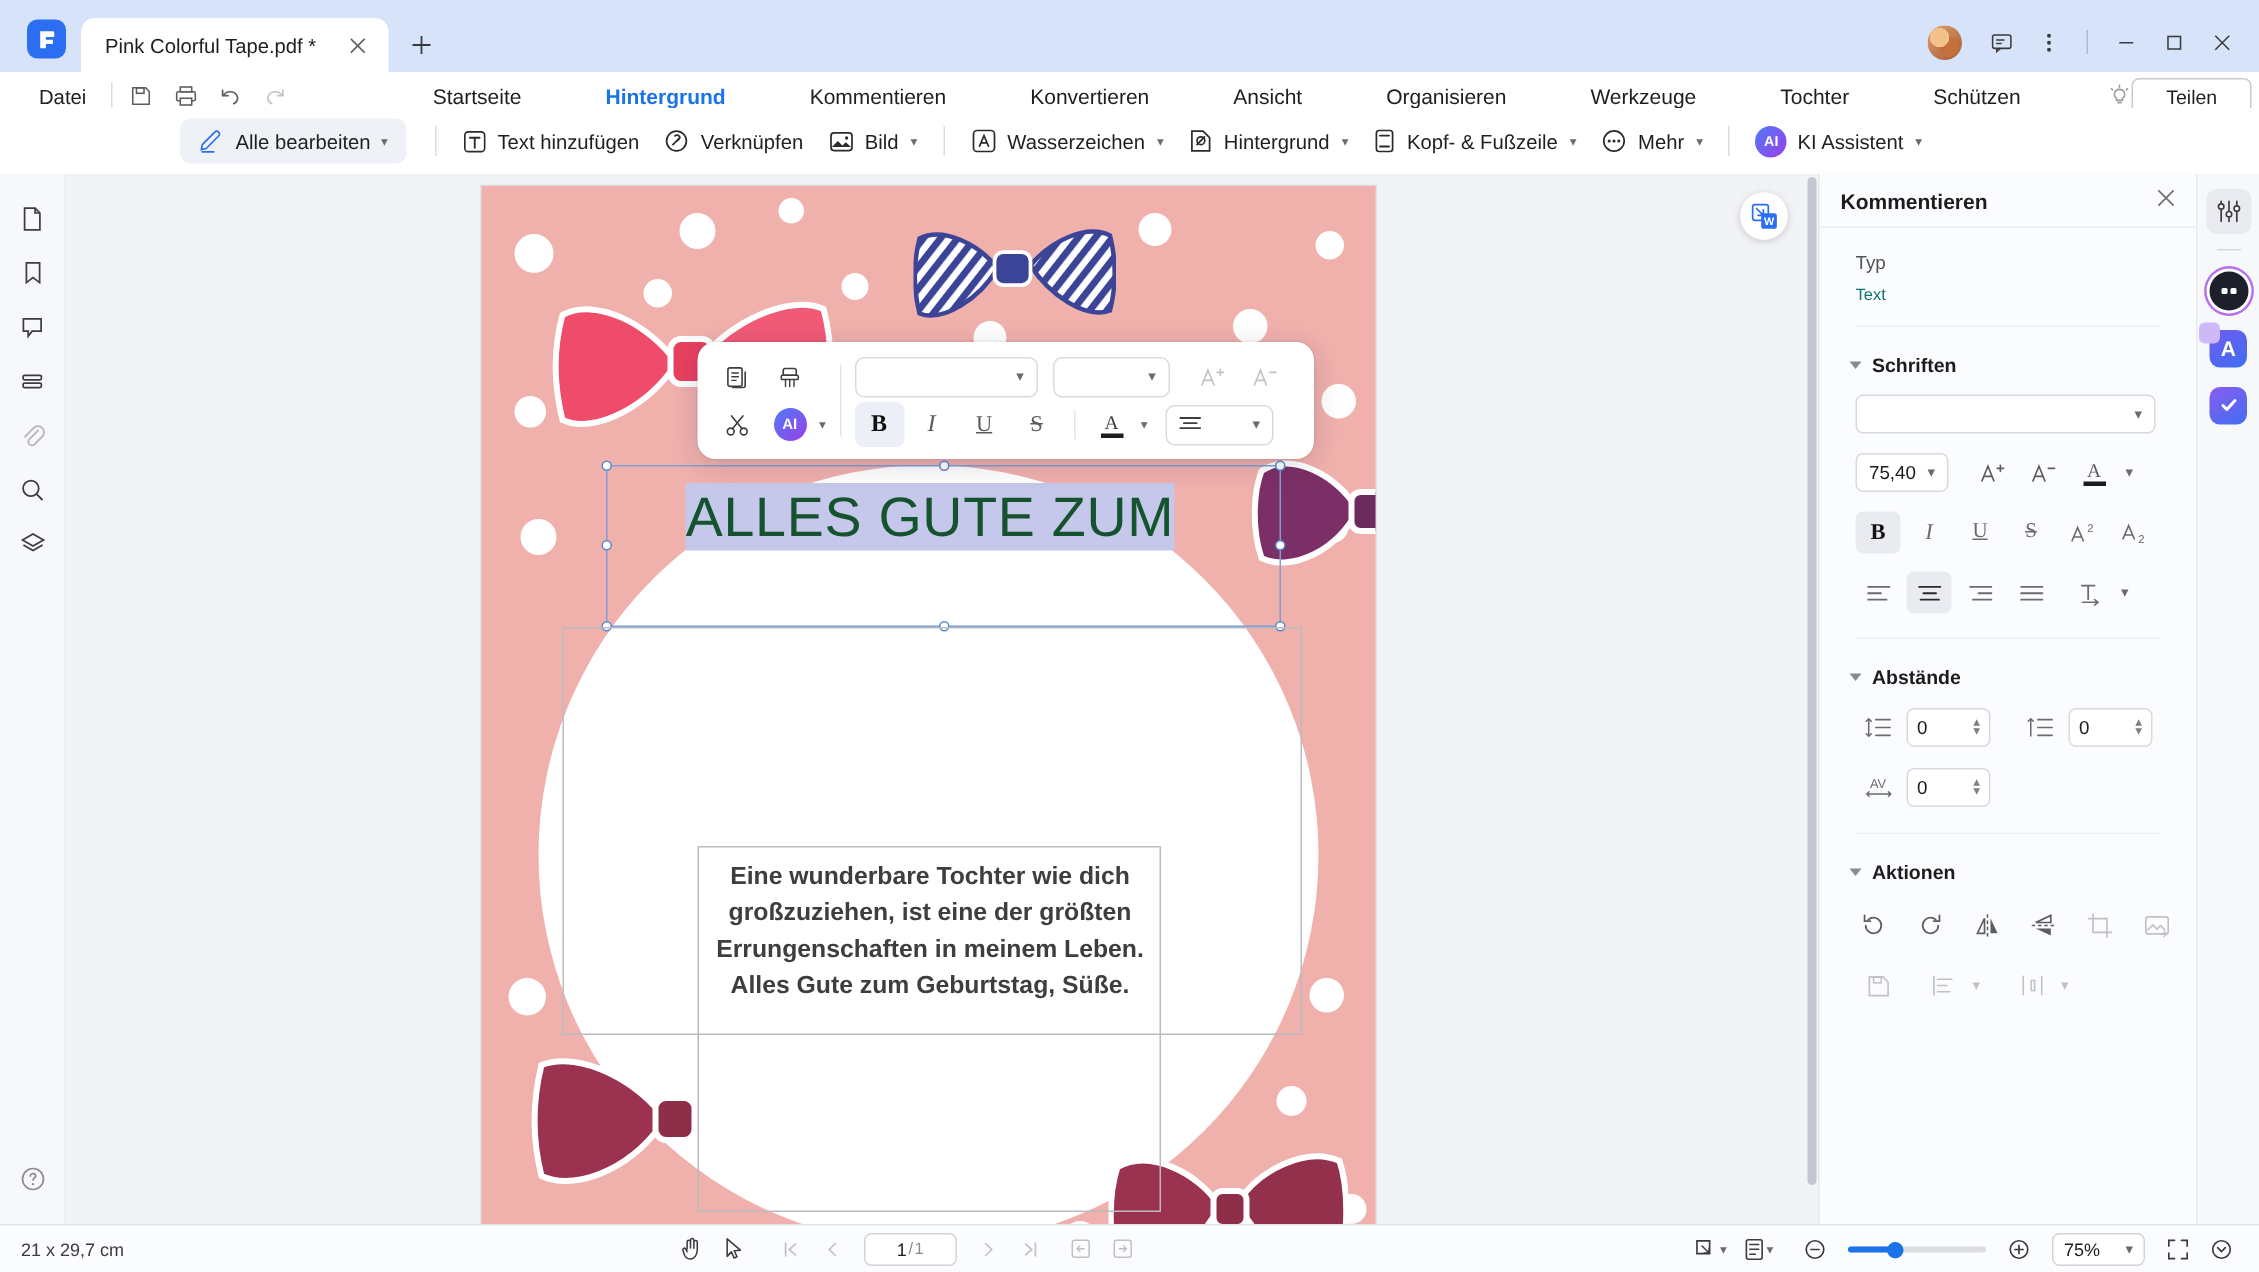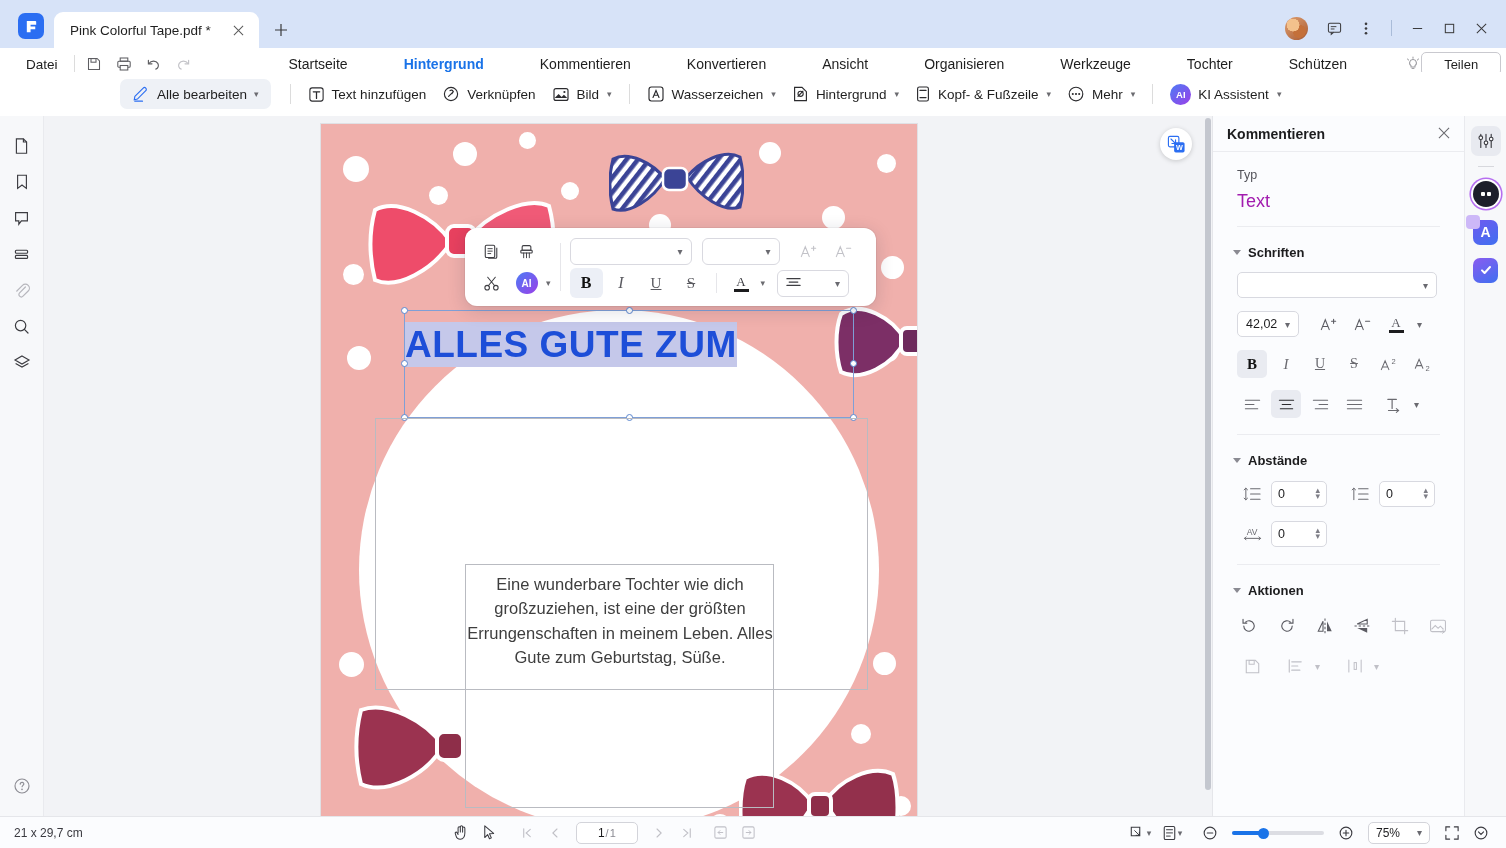--- a/index.html
+++ b/index.html
@@ -132,32 +132,32 @@
   }
   .bigcircle {
     position:absolute; left:50%; top:186px; transform:translateX(-50%);
     width:520px; height:520px; border-radius:50%; background:#fff;
   }
   .dot { position:absolute; border-radius:50%; background:#fff; }
 
   
   .t-head {
     position:absolute; left:84px; top:195px; width:430px;
-    font-size:37px; font-weight:bold; letter-spacing:.5px;
-    color:#1d4ed8; line-height:1.42;
+    text-align:center; font-size:37px; font-weight:normal; letter-spacing:.5px;
+    color:#14532d; line-height:1.42;
   }
   .t-head span { background:#c5c8ea; padding:2px 0; }
   .t-toch {
     position:absolute; left:54px; top:330px; width:490px; text-align:center;
     font-size:118px; font-weight:bold; color:#a71f47; line-height:1;
     letter-spacing:-1px;
   }
   .t-body {
     position:absolute; left:145px; top:448px; width:308px; text-align:center;
-    font-size:16.5px; font-weight:normal; color:#3e3e3e; line-height:1.47;
+    font-size:16.5px; font-weight:bold; color:#3e3e3e; line-height:1.47;
   }
   
   .selbox {
     position:absolute; border:1px solid #7f9fd6; pointer-events:none;
   }
   .handle {
     position:absolute; width:7px;height:7px;border-radius:50%;
     background:#fff;border:1.3px solid #5b87cf;
   }
   .plainbox { position:absolute; border:1px solid #b9bbc1; }
@@ -208,21 +208,21 @@
     background:#fbfcfe; border-left:1px solid #e5e6ea;
   }
   .props-head {
     height:36px; display:flex;align-items:center;padding:0 14px;
     border-bottom:1px solid #ebecf0;
   }
   .props-title { font-size:14px; font-weight:bold; color:#1c1c1e; }
   .props-close { margin-left:auto; color:#6a6a70; font-size:15px; }
   .p-sec { padding:10px 14px 4px 14px; }
   .p-label { font-size:12.5px; color:#53535a; margin:6px 0 0 10px; }
-  .p-val { font-size:18px; color:#a21caf; margin:9px 0 0 10px; }
+  .p-val { font-size:11px; color:#0f766e; margin:9px 0 0 10px; }
   .p-hr { height:1px;background:#ebecf0; margin:14px 10px 0 10px; }
   .p-grouphdr {
     display:flex;align-items:center;gap:7px; margin:14px 0 0 6px;
     font-size:13px;font-weight:bold;color:#1c1c1e;
   }
   .tri { width:0;height:0;border-left:4.5px solid transparent;border-right:4.5px solid transparent;border-top:5px solid #8a8a92; }
   .p-row { display:flex;align-items:center; gap:4px; margin:12px 0 0 10px; }
   .p-select {
     height:26px; border:1px solid #d8d9e0; border-radius:5px; background:#fff;
     display:flex;align-items:center; padding:0 8px; font-size:12.5px;color:#1c1c1e;
@@ -786,21 +786,21 @@
 
       <div class="p-row">
         <div class="p-select" style="width:200px;">
           <span></span>
           <span class="cv">▾</span>
         </div>
       </div>
 
       <div class="p-row">
         <div class="p-select" style="width:62px;">
-          <span>42,02</span>
+          <span>75,40</span>
           <span class="cv">▾</span>
         </div>
         <div class="p-btn" style="margin-left:10px;">
           <svg width="19" height="17" viewBox="0 0 20 18">
               <path d="M2.4 14.4 6.6 4l4.2 10.4M3.8 11.2h5.6" stroke="#5b5b62" fill="none" stroke-width="1.15" stroke-linecap="round"></path>
               <path d="M15.4 3.4v4.4M13.2 5.6h4.4" stroke="#5b5b62" stroke-width="1.15" stroke-linecap="round"></path>
             </svg>
         </div>
         <div class="p-btn">
           <svg width="19" height="17" viewBox="0 0 20 18">

